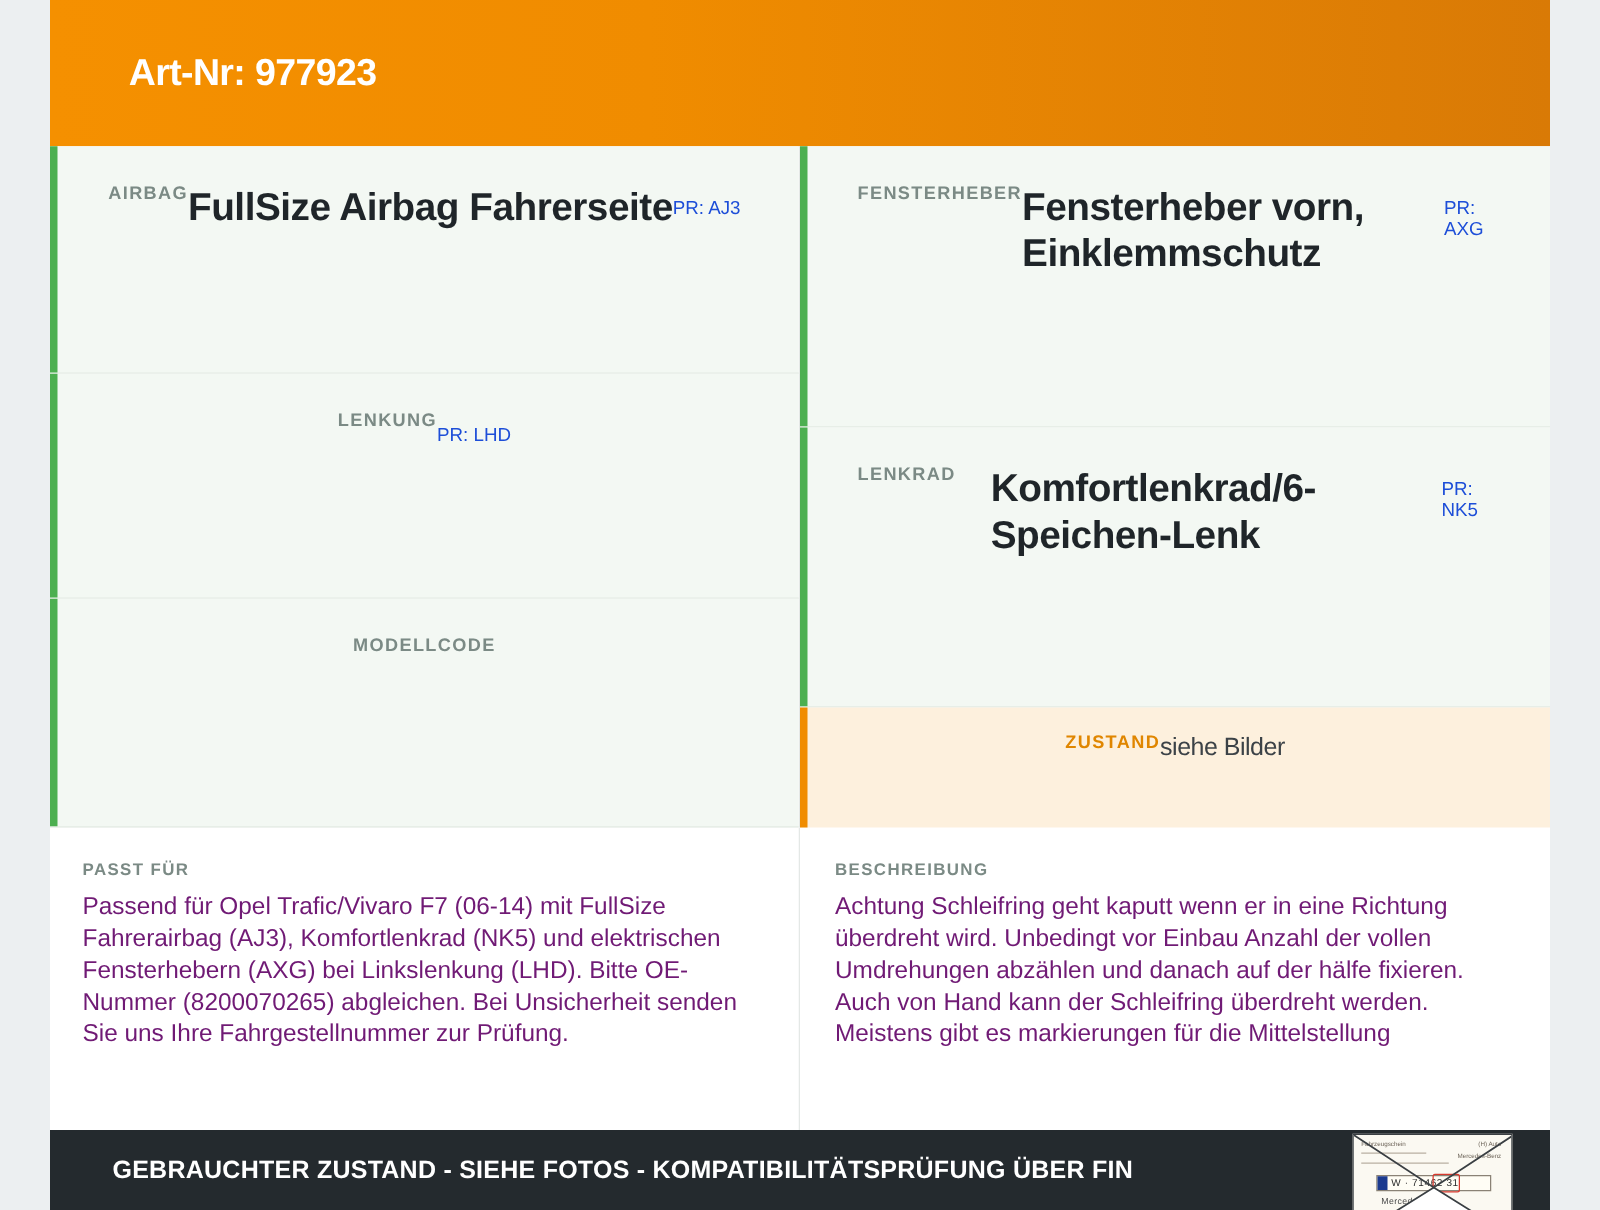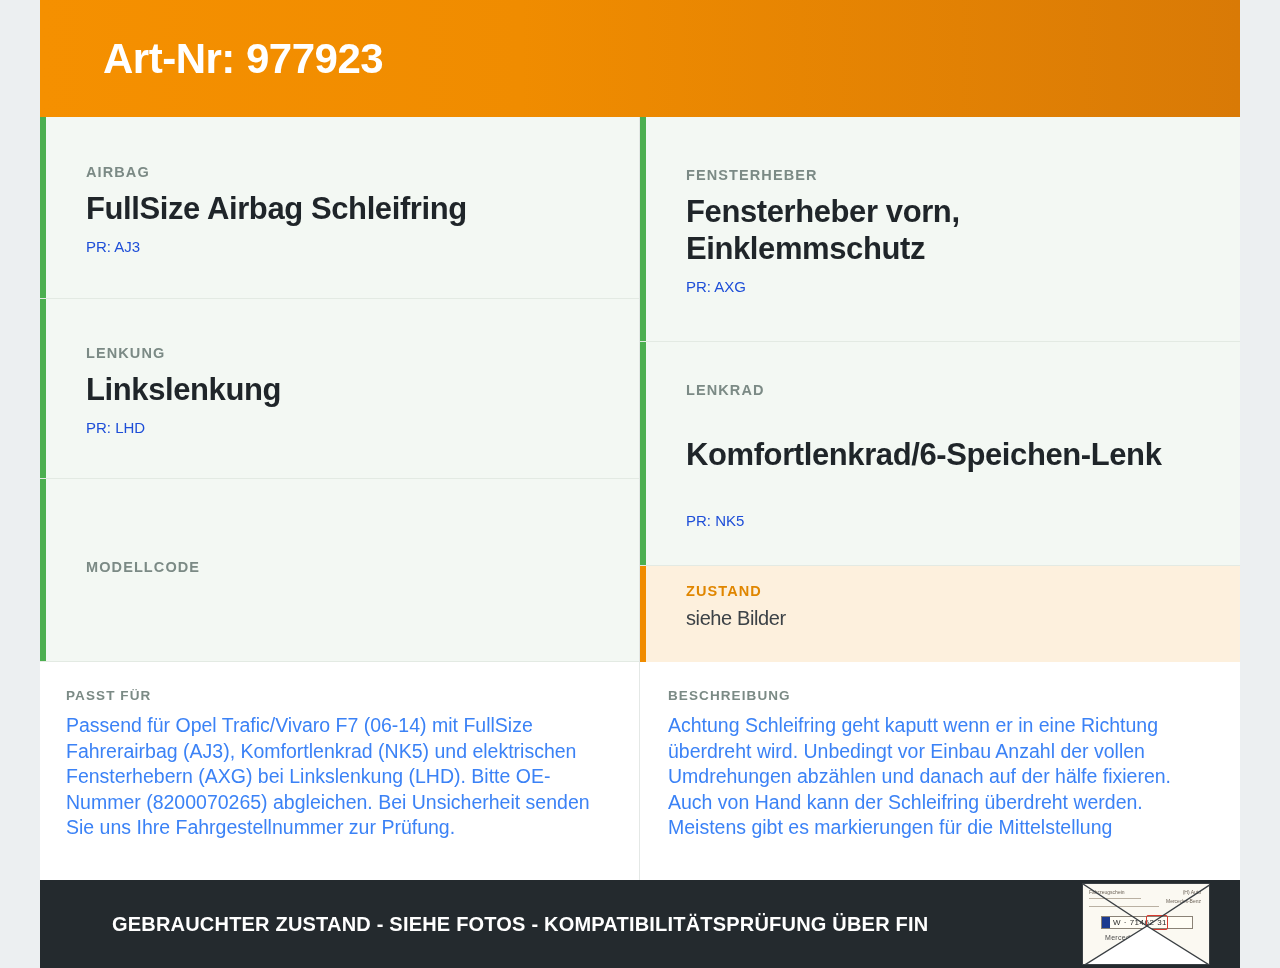--- a/index.html
+++ b/index.html
@@ -34,21 +34,21 @@
   .header {
     height: 117px;
     background: linear-gradient(90deg, #f59000 0%, #f08c00 40%, #d97a06 100%);
     display: flex;
     align-items: center;
     padding-left: 63px;
     flex: 0 0 auto;
   }
   .header-title {
     color: #ffffff;
-    font-size: 42px;
+    font-size: 30px;
     font-weight: bold;
     letter-spacing: -0.5px;
   }
 
   
   .spec-grid {
     display: flex;
     flex: 0 0 auto;
     height: 545px;
   }
@@ -58,21 +58,21 @@
     flex-direction: column;
   }
   .col-left { border-right: 1px solid #e4e8e6; }
 
   .spec {
     position: relative;
     background: #f3f8f3;
     border-bottom: 1px solid #e3eae3;
     padding: 30px 46px 26px 46px;
     display: flex;
-    flex-direction: column;
+    flex-direction: row;
     justify-content: center;
     flex: 1 1 auto;
   }
   .spec::before {
     content: "";
     position: absolute;
     left: 0; top: 0; bottom: 0;
     width: 6px;
     background: #4caf50;
   }
@@ -145,32 +145,32 @@
     font-size: 13.5px;
     font-weight: bold;
     letter-spacing: 1.1px;
     color: #7b8a85;
     text-transform: uppercase;
     margin-bottom: 10px;
   }
   .text-body {
     font-size: 19.5px;
     line-height: 1.31;
-    color: #3b82f6;
+    color: #701a75;
   }
 
   
   .footer {
     position: relative;
-    height: 88px;
+    height: 64px;
     background: #242a2e;
     flex: 0 0 auto;
     display: flex;
     align-items: center;
-    padding-left: 72px;
+    padding-left: 50px;
   }
   .footer-text {
     color: #ffffff;
     font-size: 20px;
     font-weight: bold;
     letter-spacing: 0.2px;
   }
   .footer-stamp {
     position: absolute;
     right: 30px;
@@ -243,26 +243,25 @@
 
     <div class="header">
       <div class="header-title">Art-Nr: 977923</div>
     </div>
 
     <div class="spec-grid">
 
       <div class="col col-left">
         <div class="spec">
           <div class="spec-label">AIRBAG</div>
-          <div class="spec-value">FullSize Airbag Schleifring</div>
+          <div class="spec-value">FullSize Airbag Fahrerseite</div>
           <div class="spec-pr">PR: AJ3</div>
         </div>
         <div class="spec">
           <div class="spec-label">LENKUNG</div>
-          <div class="spec-value">Linkslenkung</div>
           <div class="spec-pr">PR: LHD</div>
         </div>
         <div class="spec">
           <div class="spec-label">MODELLCODE</div>
         </div>
       </div>
 
       <div class="col col-right">
         <div class="spec">
           <div class="spec-label">FENSTERHEBER</div>

